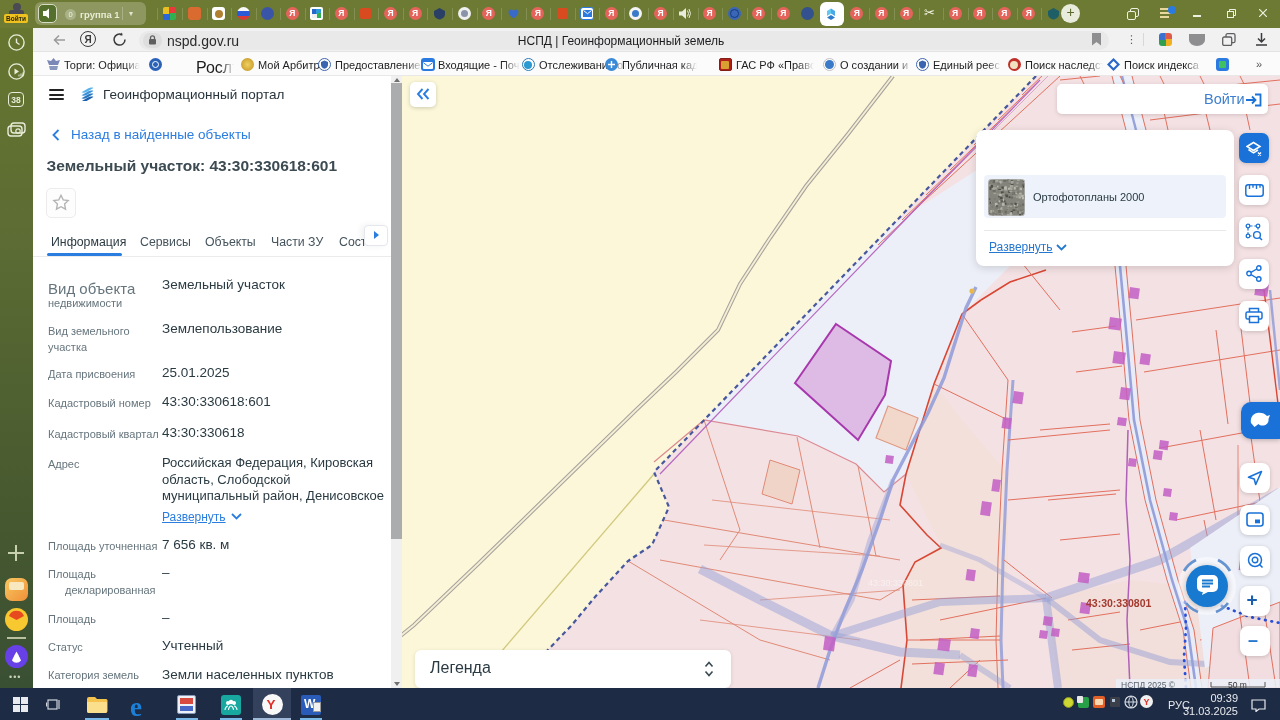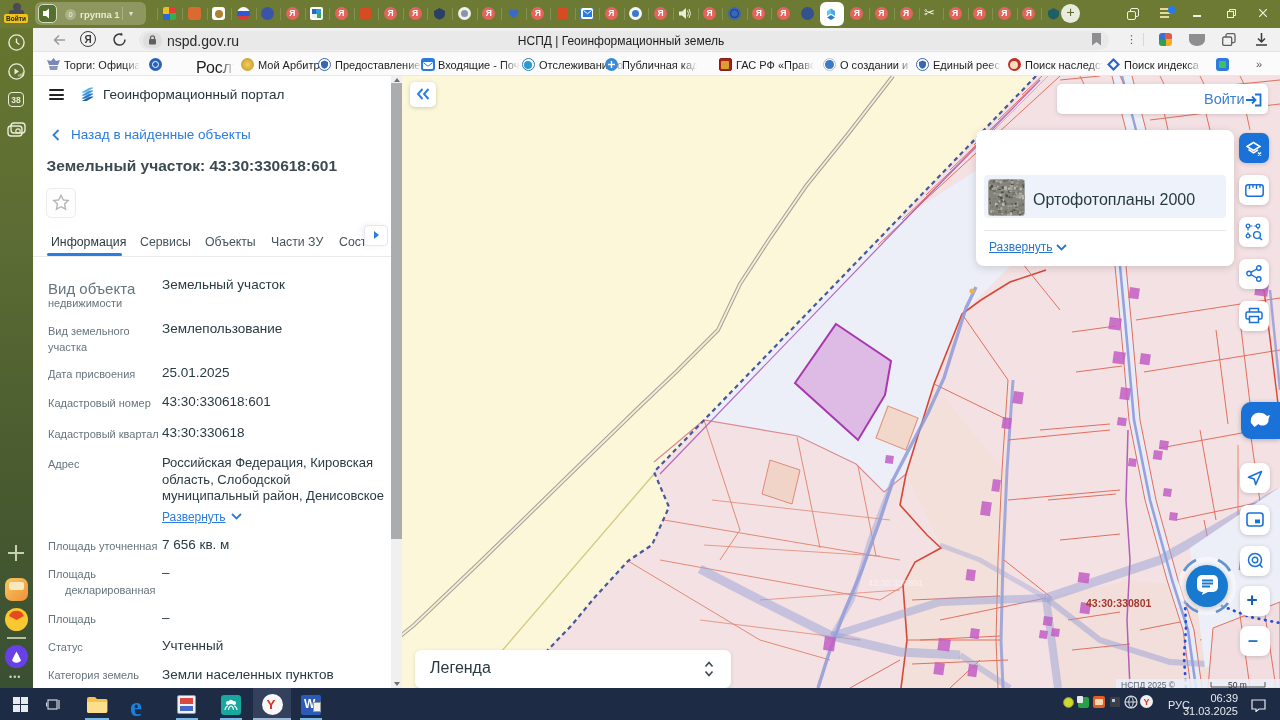--- a/index.html
+++ b/index.html
@@ -594,21 +594,21 @@
       <rect x="33.2" y="15.8" width="2.6" height="2.5" fill="#b8b8ae"></rect>
       <rect x="33.9" y="18.0" width="2.1" height="2.3" fill="#b8b8ae"></rect>
       <rect x="32.0" y="26.4" width="1.7" height="1.4" fill="#7a7a72"></rect>
       <rect x="34.6" y="30.1" width="2.4" height="1.2" fill="#7a7a72"></rect>
       <rect x="27.5" y="29.6" width="1.3" height="2.6" fill="#7a7a72"></rect>
       <rect x="16.9" y="23.5" width="1.6" height="2.3" fill="#4f4f49"></rect>
       <rect x="22.9" y="17.7" width="2.1" height="1.9" fill="#6a6a62"></rect>
       <rect width="37" height="37" rx="4" fill="none" stroke="#c8c8c8"></rect>
     </g>
   </svg>
-<div class="abs" style="left:1033px;top:191px;color:#2a3a42;font-size:16px;text-align:center;">Ортофотопланы 2000</div>
+<div class="abs" style="left:1033px;top:191px;color:#2a3a42;font-size:11px;text-align:center;">Ортофотопланы 2000</div>
 <div class="abs" style="left:984px;top:230px;width:242px;height:1px;background:#e8e8e8;"></div>
 <div class="abs" style="left:989px;top:240px;color:#2577d0;font-size:12px;text-decoration:underline;">Развернуть</div>
 <svg class="abs" style="left:1056px;top:244px;" width="11" height="7" viewBox="0 0 11 7">
     <path d="m1 1 4.5 4.5L10 1" stroke="#2577d0" stroke-width="1.8" fill="none"></path>
   </svg>
 <div class="abs" style="left:1239px;top:133px;width:30px;height:30px;background:#1a72d8;border-radius:7px;box-shadow:0 1px 4px rgba(0,0,0,0.18);"></div>
 <svg class="abs" style="left:1246px;top:140px;" width="17" height="16" viewBox="0 0 17 16">
     <path d="M1 6.5 7.5 2.5 14 6.5 7.5 10.5z" fill="none" stroke="#fff" stroke-width="1.5"></path>
     <path d="M2.5 9.5 7.5 12.8 12 10" fill="none" stroke="#fff" stroke-width="1.5"></path>
     <path d="M12 12.5l3 3m0-3-3 3" stroke="#fff" stroke-width="1.4"></path>
@@ -733,16 +733,16 @@
 <div class="abs" style="left:1095px;top:699px;width:8px;height:6px;background:#f8d8b0;border-radius:1px;"></div>
 <div class="abs" style="left:1110px;top:697px;width:10px;height:10px;background:#3a3f4a;border-radius:1px;"></div>
 <div class="abs" style="left:1112px;top:699px;width:3px;height:3px;background:#b8c8d8;"></div>
 <svg class="abs" style="left:1124px;top:695px;" width="14" height="14" viewBox="0 0 14 14">
     <circle cx="7" cy="7" r="6" fill="none" stroke="#d8dce4" stroke-width="1.2"></circle>
     <path d="M1 7h12M7 1a9 9 0 0 1 0 12M7 1a9 9 0 0 0 0 12" stroke="#d8dce4" fill="none" stroke-width="1"></path>
   </svg>
 <div class="abs" style="left:1140px;top:695px;width:13px;height:13px;border-radius:50%;background:#f0f0f0;"></div>
 <div class="abs" style="left:1143.5px;top:696.5px;color:#e03028;font-size:9px;font-weight:bold;">Y</div>
 <div class="abs" style="left:1168px;top:699px;color:#e8eaee;font-size:11px;">РУС</div>
-<div class="abs" style="left:1194px;top:691.5px;width:44px;text-align:right;color:#e8eaee;font-size:11px;">06:39</div>
+<div class="abs" style="left:1194px;top:691.5px;width:44px;text-align:right;color:#e8eaee;font-size:11px;">09:39</div>
 <div class="abs" style="left:1180px;top:705px;width:58px;text-align:right;color:#e8eaee;font-size:11px;">31.03.2025</div>
 <svg class="abs" style="left:1251px;top:699px;" width="15" height="13" viewBox="0 0 15 13">
     <path d="M1 1h13v9h-6l-3 2.5V10H1z" fill="none" stroke="#e8eaee" stroke-width="1.2"></path>
   </svg>
 </body></html>

